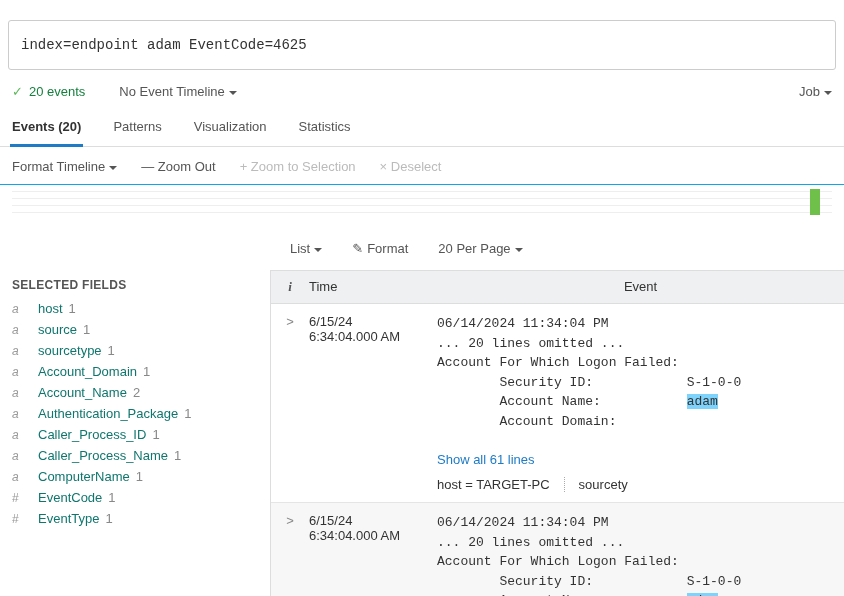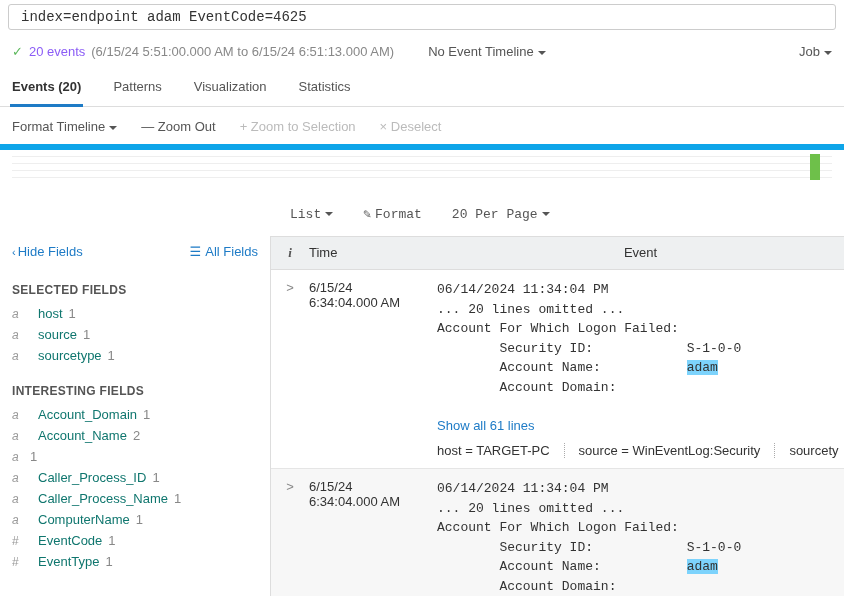--- a/index.html
+++ b/index.html
@@ -1,36 +1,36 @@
 <!DOCTYPE html>
 <html><head>
 <meta charset="utf-8">
 <style>
 * { box-sizing: border-box; margin: 0; padding: 0; }
 body { font-family: "Helvetica Neue", Helvetica, Arial, sans-serif; font-size: 13px; color: #333; background: #fff; width: 844px; }
-.search-bar { border: 1px solid #ccc; border-radius: 3px; margin: 4px 8px 0 8px; padding: 4px 12px; }
+.search-bar { border: 1px solid #ccc; border-radius: 3px; margin: 20px 8px 0 8px; padding: 16px 12px; }
 .search-input { border: none; width: 100%; font-family: "Courier New", monospace; font-size: 14px; color: #333; outline: none; }
 .status-bar { display: flex; align-items: center; padding: 14px 12px 10px 12px; gap: 6px; }
 .status-check { color: #5cb85c; font-size: 13px; }
-.status-count { color: #8b5cf6; font-weight: 400; }
+.status-count { color: #15803d; font-weight: 400; }
 .status-range { color: #888; }
 .status-right { margin-left: auto; display: flex; gap: 28px; align-items: center; }
 .dropdown-link { color: #555; cursor: pointer; }
 .caret { display: inline-block; width: 0; height: 0; margin-left: 4px; vertical-align: middle; border-top: 4px solid #555; border-right: 4px solid transparent; border-left: 4px solid transparent; }
 .tabs { display: flex; border-bottom: 1px solid #ddd; padding: 0 10px; gap: 28px; }
 .tab { padding: 10px 2px 12px 2px; color: #555; cursor: pointer; position: relative; }
 .tab.active { color: #333; font-weight: 600; }
 .tab.active::after { content: ""; position: absolute; left: 0; right: 0; bottom: -1px; height: 3px; background: #1e7bc6; }
-.timeline-controls { display: flex; align-items: center; gap: 24px; padding: 12px 4px 10px 12px; border-bottom: 6px solid #0ea5e9; }
+.timeline-controls { display: flex; align-items: center; gap: 24px; padding: 12px 4px 10px 12px; border-bottom: 1px solid #0ea5e9; }
 .tl-item { color: #555; cursor: pointer; }
 .tl-disabled { color: #bbb; cursor: default; }
 .timeline-strip { position: relative; height: 26px; margin: 4px 12px 12px 12px; }
 .timeline-line { position: absolute; left: 0; right: 0; height: 1px; background: #eee; }
 .timeline-marker { position: absolute; right: 12px; top: 0; bottom: 0; width: 10px; background: #6ec04a; }
-.event-controls { display: flex; align-items: center; gap: 30px; padding: 14px 0 14px 290px; font-family: Liberation Mono, monospace; }
+.event-controls { display: flex; align-items: center; gap: 30px; padding: 14px 0 14px 290px; }
 .ec-item { color: #555; cursor: pointer; }
 .pencil { display: inline-block; margin-right: 4px; }
 .main { display: flex; }
 .fields-panel { width: 270px; padding: 0 12px 12px 12px; }
 .fields-top { display: flex; justify-content: space-between; padding: 8px 0 16px 0; }
 .link { color: #1e7bc6; cursor: pointer; }
 .chev { font-size: 11px; margin-right: 2px; }
 .list-icon { margin-right: 4px; }
 .fields-section-title { font-size: 12px; font-weight: 700; color: #555; letter-spacing: 0.3px; margin: 8px 0 6px 0; }
 .field-row { display: flex; align-items: baseline; gap: 6px; padding: 3px 0; }
@@ -60,21 +60,20 @@
 </head>
 <body>
 
 <div class="search-bar">
   <input class="search-input" value="index=endpoint adam EventCode=4625" style="">
 </div>
 
 <div class="status-bar">
   <span class="status-check">✓</span>
   <span class="status-count">20 events</span>
-  <span class="status-range">(6/15/24 5:51:00.000 AM to 6/15/24 6:51:13.000 AM)</span>
   <span class="sampling-gap dropdown-link">
     <span>No Event Timeline</span><span class="caret"></span>
   </span>
   <div class="status-right">
     <span class="dropdown-link">
       <span>Job</span><span class="caret"></span>
     </span>
   </div>
 </div>
 
@@ -109,60 +108,52 @@
   <span class="ec-item">
     <span class="pencil">✎</span><span>Format</span>
   </span>
   <span class="ec-item">
     <span>20 Per Page</span><span class="caret"></span>
   </span>
 </div>
 
 <div class="main">
   <div class="fields-panel">
-    <div class="fields-top">
-      <span class="link">
-        <span class="chev">‹</span><span>Hide Fields</span>
-      </span>
-      <span class="link">
-        <span class="list-icon">☰</span><span>All Fields</span>
-      </span>
-    </div>
     <div class="fields-section-title">SELECTED FIELDS</div>
     <div id="selected-fields">
         <div class="field-row">
           <span class="field-type">a</span>
           <span class="field-name">host</span>
           <span class="field-count">1</span>
         </div>
         <div class="field-row">
           <span class="field-type">a</span>
           <span class="field-name">source</span>
           <span class="field-count">1</span>
         </div>
         <div class="field-row">
           <span class="field-type">a</span>
           <span class="field-name">sourcetype</span>
           <span class="field-count">1</span>
         </div>
       </div>
-    <div class="fields-section-title" style="margin-top:18px">INTERESTING FIELDS</div>
     <div id="interesting-fields">
         <div class="field-row">
           <span class="field-type">a</span>
           <span class="field-name">Account_Domain</span>
           <span class="field-count">1</span>
         </div>
         <div class="field-row">
           <span class="field-type">a</span>
           <span class="field-name">Account_Name</span>
           <span class="field-count">2</span>
         </div>
         <div class="field-row">
           <span class="field-type">a</span>
+          <span class="field-name">Authentication_Package</span>
           <span class="field-count">1</span>
         </div>
         <div class="field-row">
           <span class="field-type">a</span>
           <span class="field-name">Caller_Process_ID</span>
           <span class="field-count">1</span>
         </div>
         <div class="field-row">
           <span class="field-type">a</span>
           <span class="field-name">Caller_Process_Name</span>
@@ -199,21 +190,20 @@
             <div>6/15/24</div>
             <div>6:34:04.000 AM</div>
           </div>
           <div class="cell-event"><div class="mono">06/14/2024 11:34:04 PM
 ... 20 lines omitted ...
 Account For Which Logon Failed:
         Security ID:            S-1-0-0
         Account Name:           <span class="highlight">adam</span>
         Account Domain:</div><br><span class="show-lines">Show all 61 lines</span><div class="meta-row">
               <span><span class="meta-key">host =</span> <span class="meta-val">TARGET-PC</span></span>
-              <span class="meta-sep"><span class="meta-key">source =</span> <span class="meta-val">WinEventLog:Security</span></span>
               <span class="meta-sep"><span class="meta-key">sourcety</span></span>
             </div></div>
         </div>
         <div class="event-row alt">
           <div class="cell-expand">&gt;</div>
           <div class="cell-time">
             <div>6/15/24</div>
             <div>6:34:04.000 AM</div>
           </div>
           <div class="cell-event">

